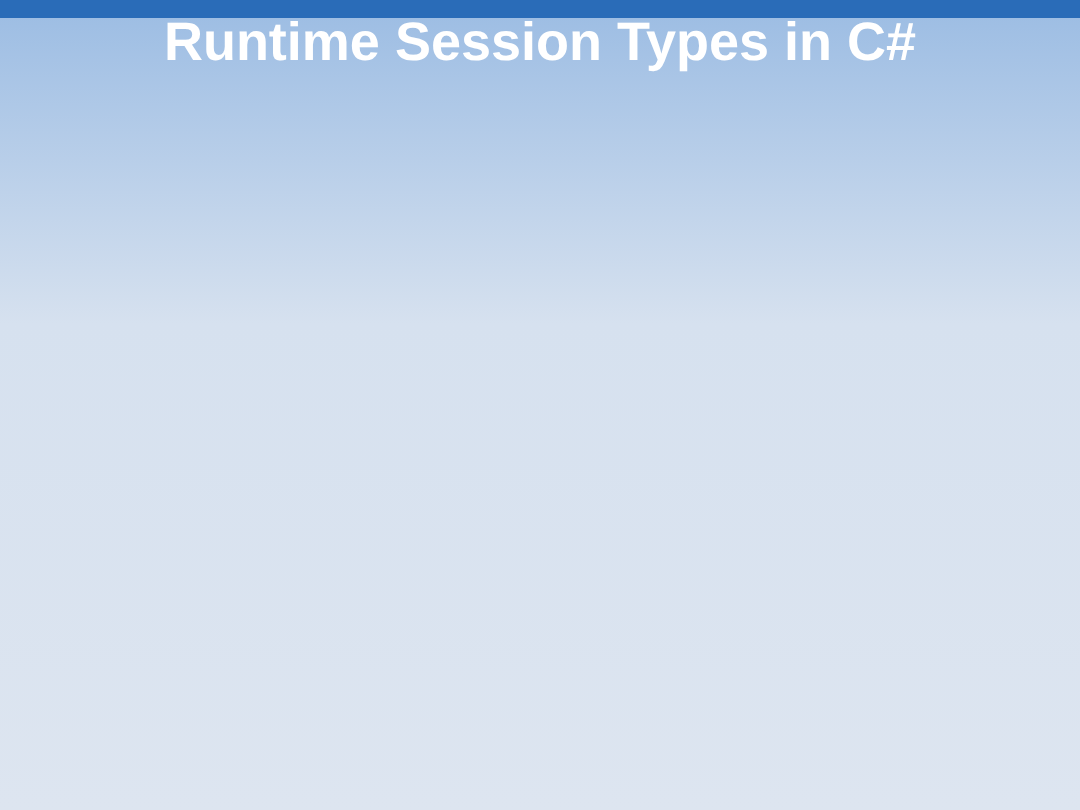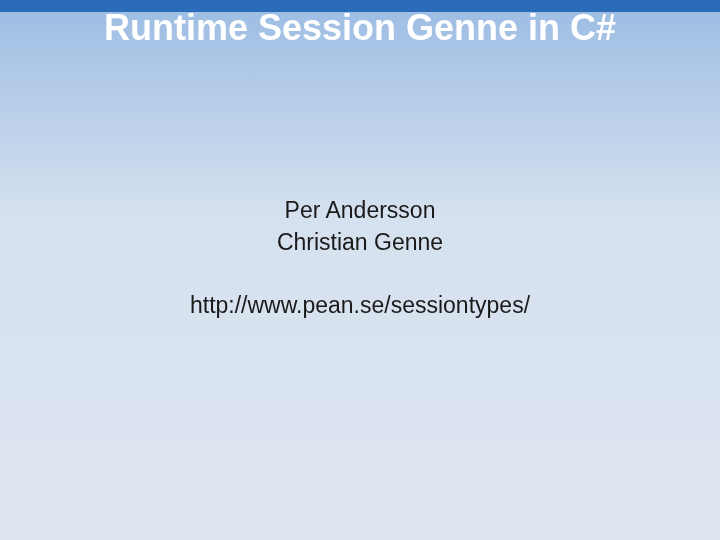--- a/index.html
+++ b/index.html
@@ -46,19 +46,14 @@
     .url {
       display: block;
       margin-top: 30px;
     }
   </style>
 </head>
 <body>
 
 <div class="slide">
   <div class="top-bar"></div>
-  <h1 class="title">Runtime Session Genne in C#</h1>
-  <div class="content">
-    <span class="author">Per Andersson</span>
-    <span class="author">Christian Genne</span>
-    <span class="url">http://www.pean.se/sessiontypes/</span>
-  </div>
+  <h1 class="title">Runtime Session Types in C#</h1>
 </div>
 
 </body></html>

